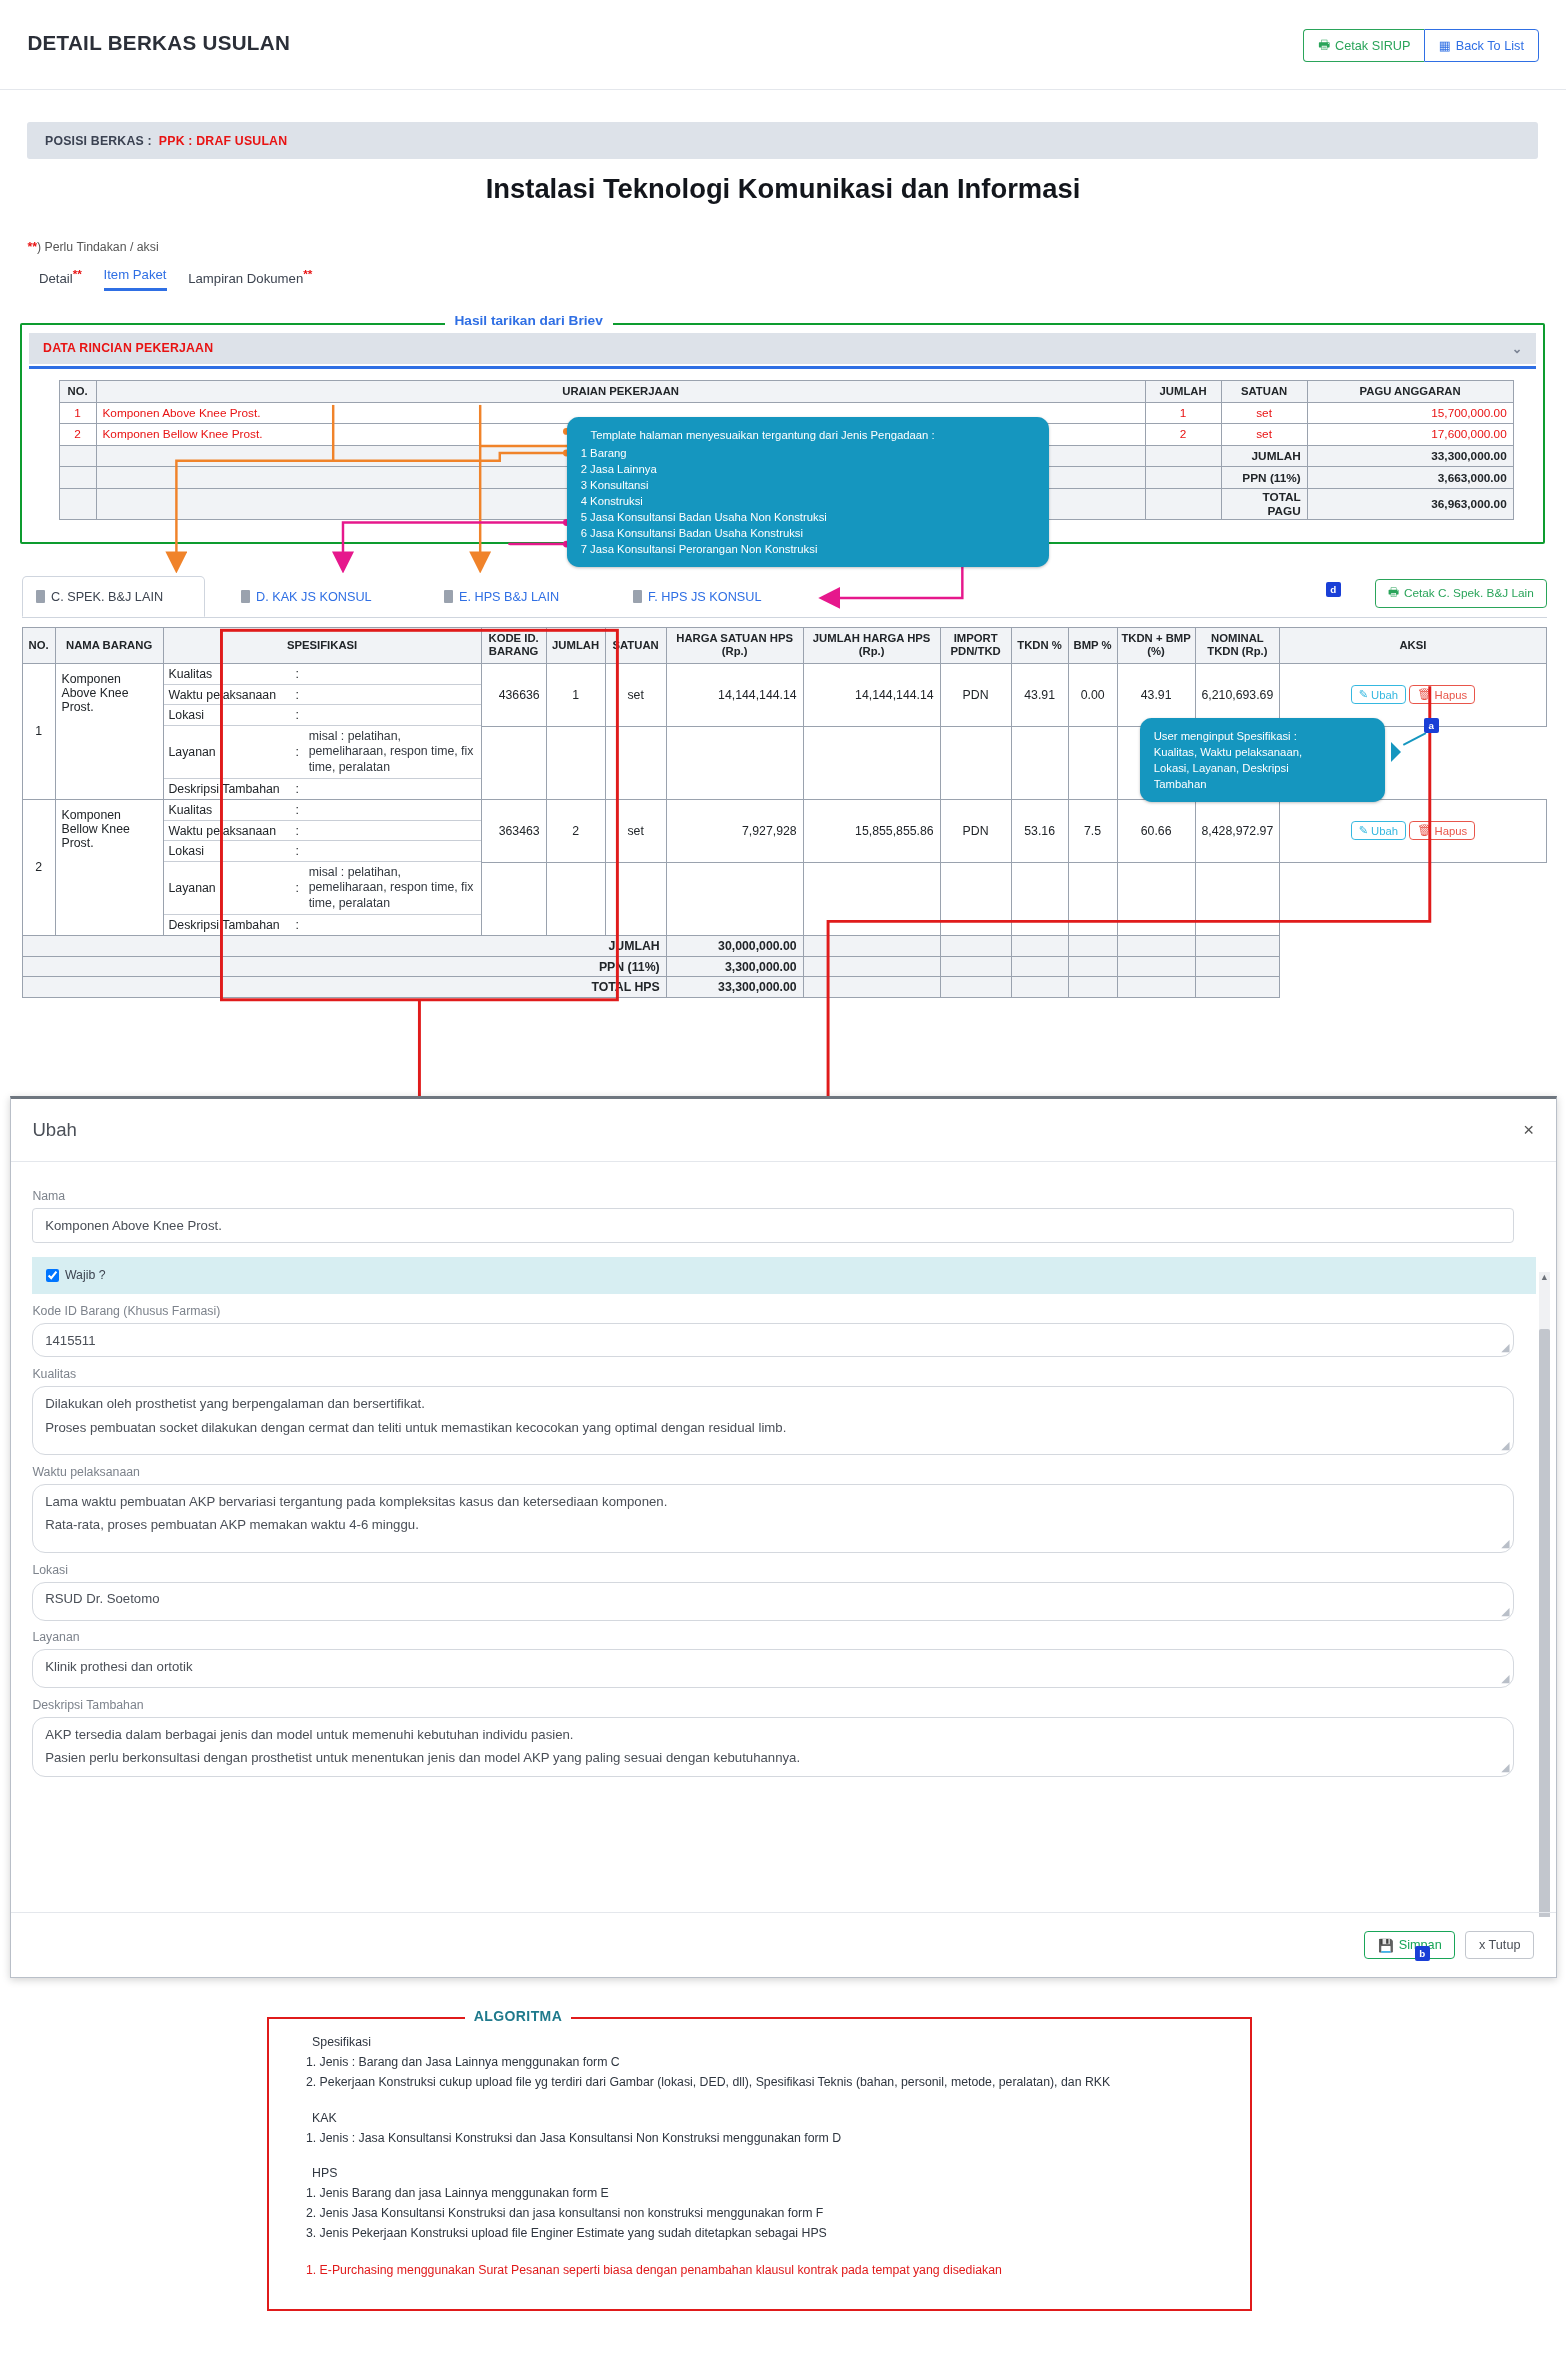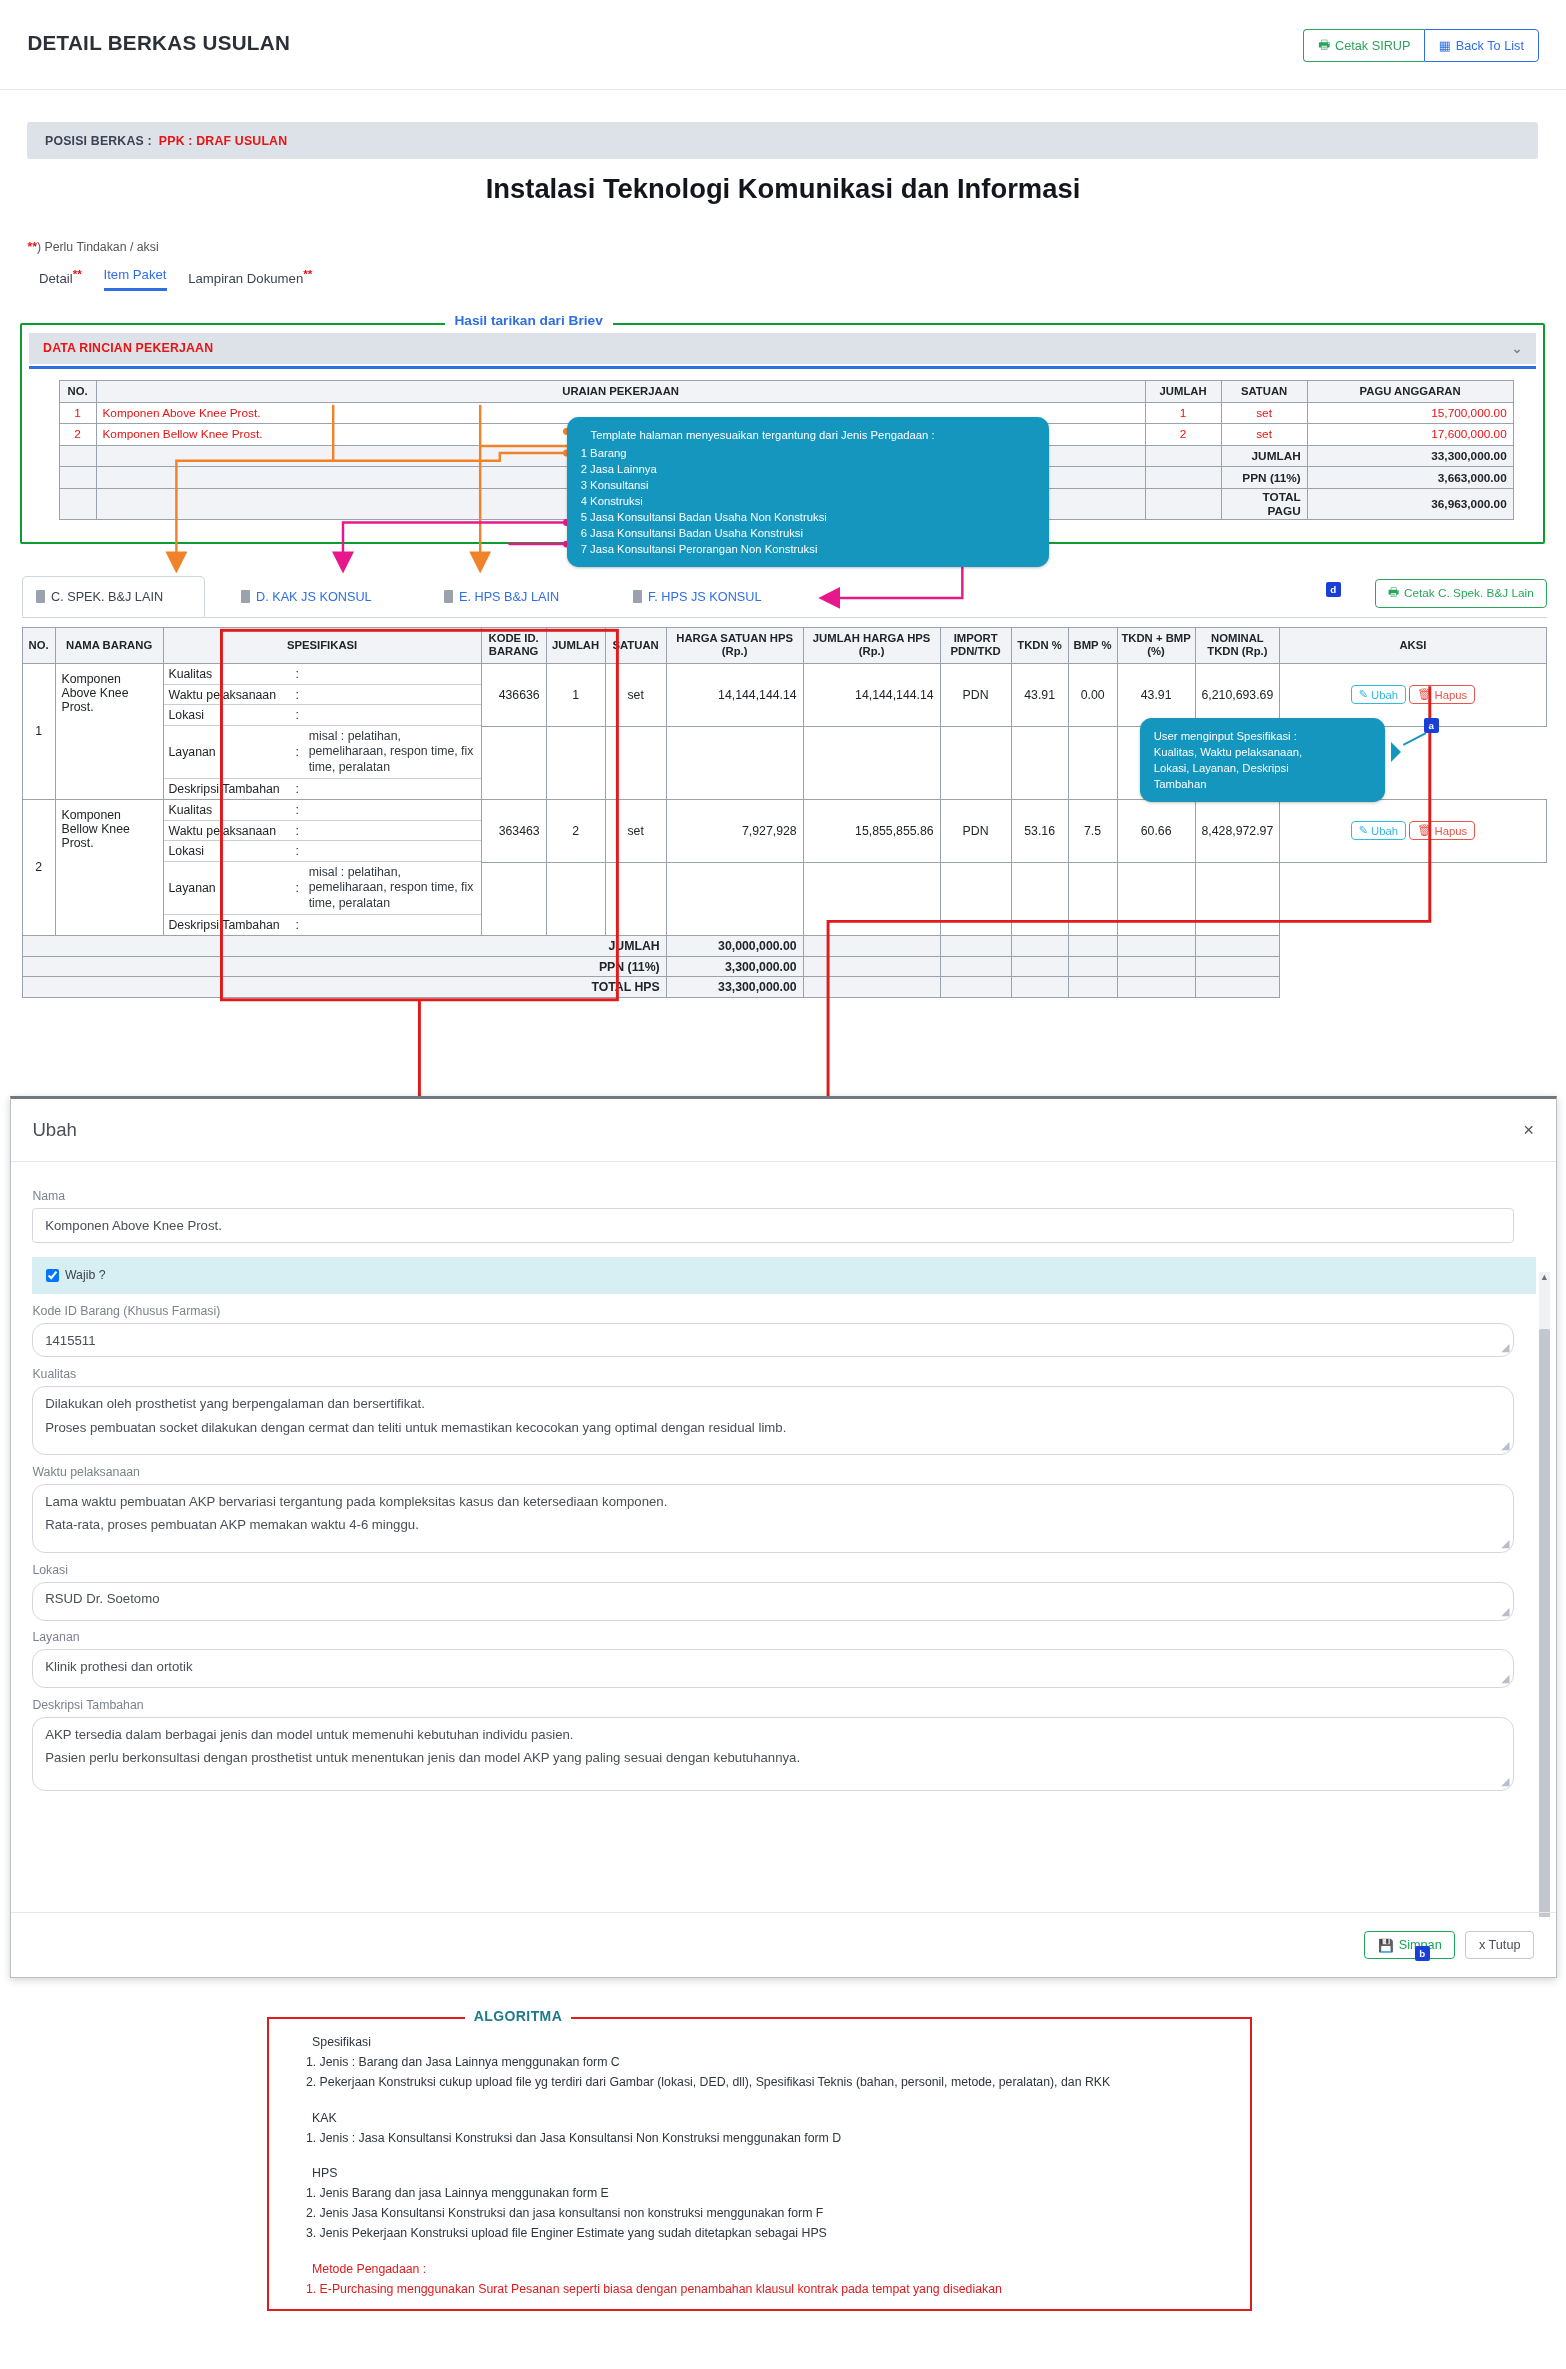--- a/index.html
+++ b/index.html
@@ -607,21 +607,21 @@
       <span class="resz">◢</span>
     </div>
 
     <div class="fld-label">Layanan</div>
     <div class="fld-input fld-area" style="height:39px">
       <span>Klinik prothesi dan ortotik</span>
       <span class="resz">◢</span>
     </div>
 
     <div class="fld-label">Deskripsi Tambahan</div>
-    <div class="fld-input fld-area" style="height:74px">
+    <div class="fld-input fld-area" style="height:60px">
       <div>AKP tersedia dalam berbagai jenis dan model untuk memenuhi kebutuhan individu pasien.</div>
       <div style="margin-top:8.8px">Pasien perlu berkonsultasi dengan prosthetist untuk menentukan jenis dan model AKP yang paling sesuai dengan kebutuhannya.</div>
       <span class="resz">◢</span>
     </div>
 
     <div class="modal-scroll">
       <div class="arr" style="top:0px">▲</div>
       <div class="thumb"></div>
 
     </div>
@@ -654,21 +654,20 @@
     <div class="algo-gap"></div>
 
     <div class="algo-sub">HPS</div>
     <ol class="algo-ol">
       <li>Jenis Barang dan jasa Lainnya menggunakan form E</li>
       <li>Jenis Jasa Konsultansi Konstruksi dan jasa konsultansi non konstruksi menggunakan form F</li>
       <li>Jenis Pekerjaan Konstruksi upload file Enginer Estimate yang sudah ditetapkan sebagai HPS</li>
     </ol>
     <div class="algo-gap"></div>
 
-    <div class="algo-sub algo-red">Metode Pengadaan :</div>
     <ol class="algo-ol algo-red">
       <li>E-Purchasing menggunakan Surat Pesanan seperti biasa dengan penambahan klausul kontrak pada tempat yang disediakan</li>
     </ol>
   </div>
 </div>
 
 <svg class="overlay" viewBox="0 0 1598 2417" width="1566" height="2369">
   <defs>
     <marker id="ar-orange" markerWidth="9" markerHeight="9" refX="5" refY="4.5" orient="auto">
       <path d="M0,0 L9,4.5 L0,9 z" fill="#f0832a"></path>

